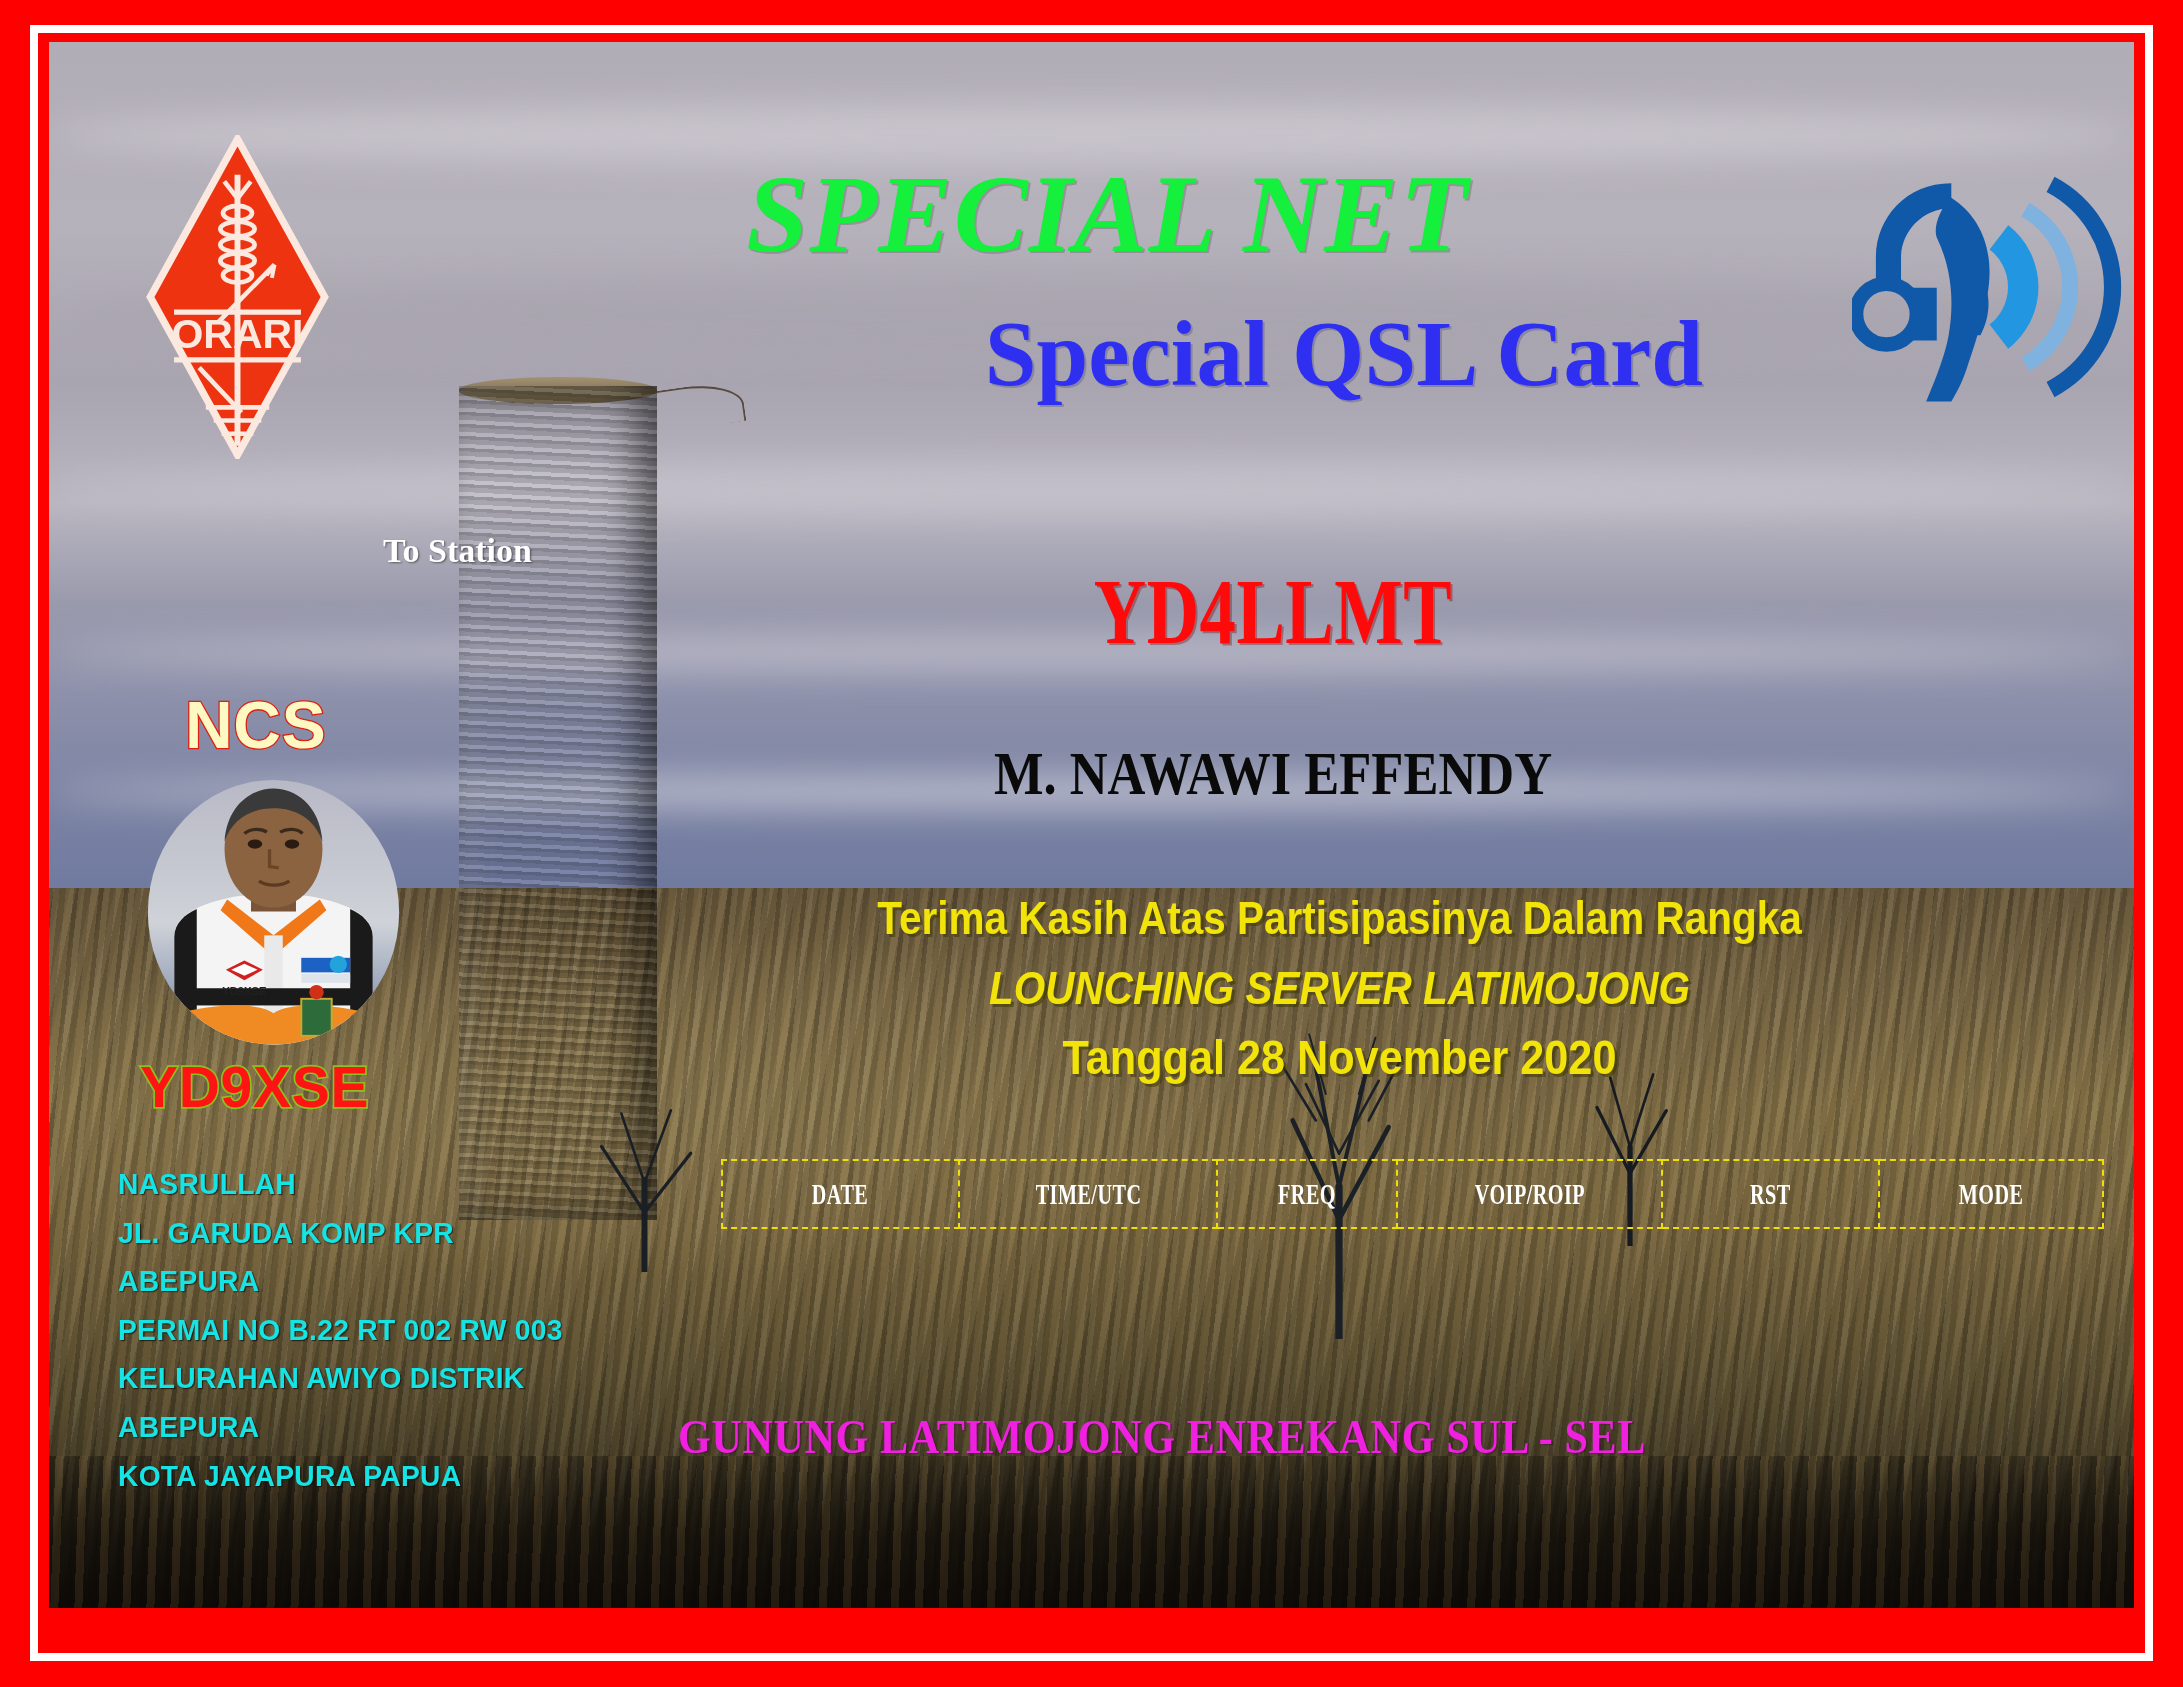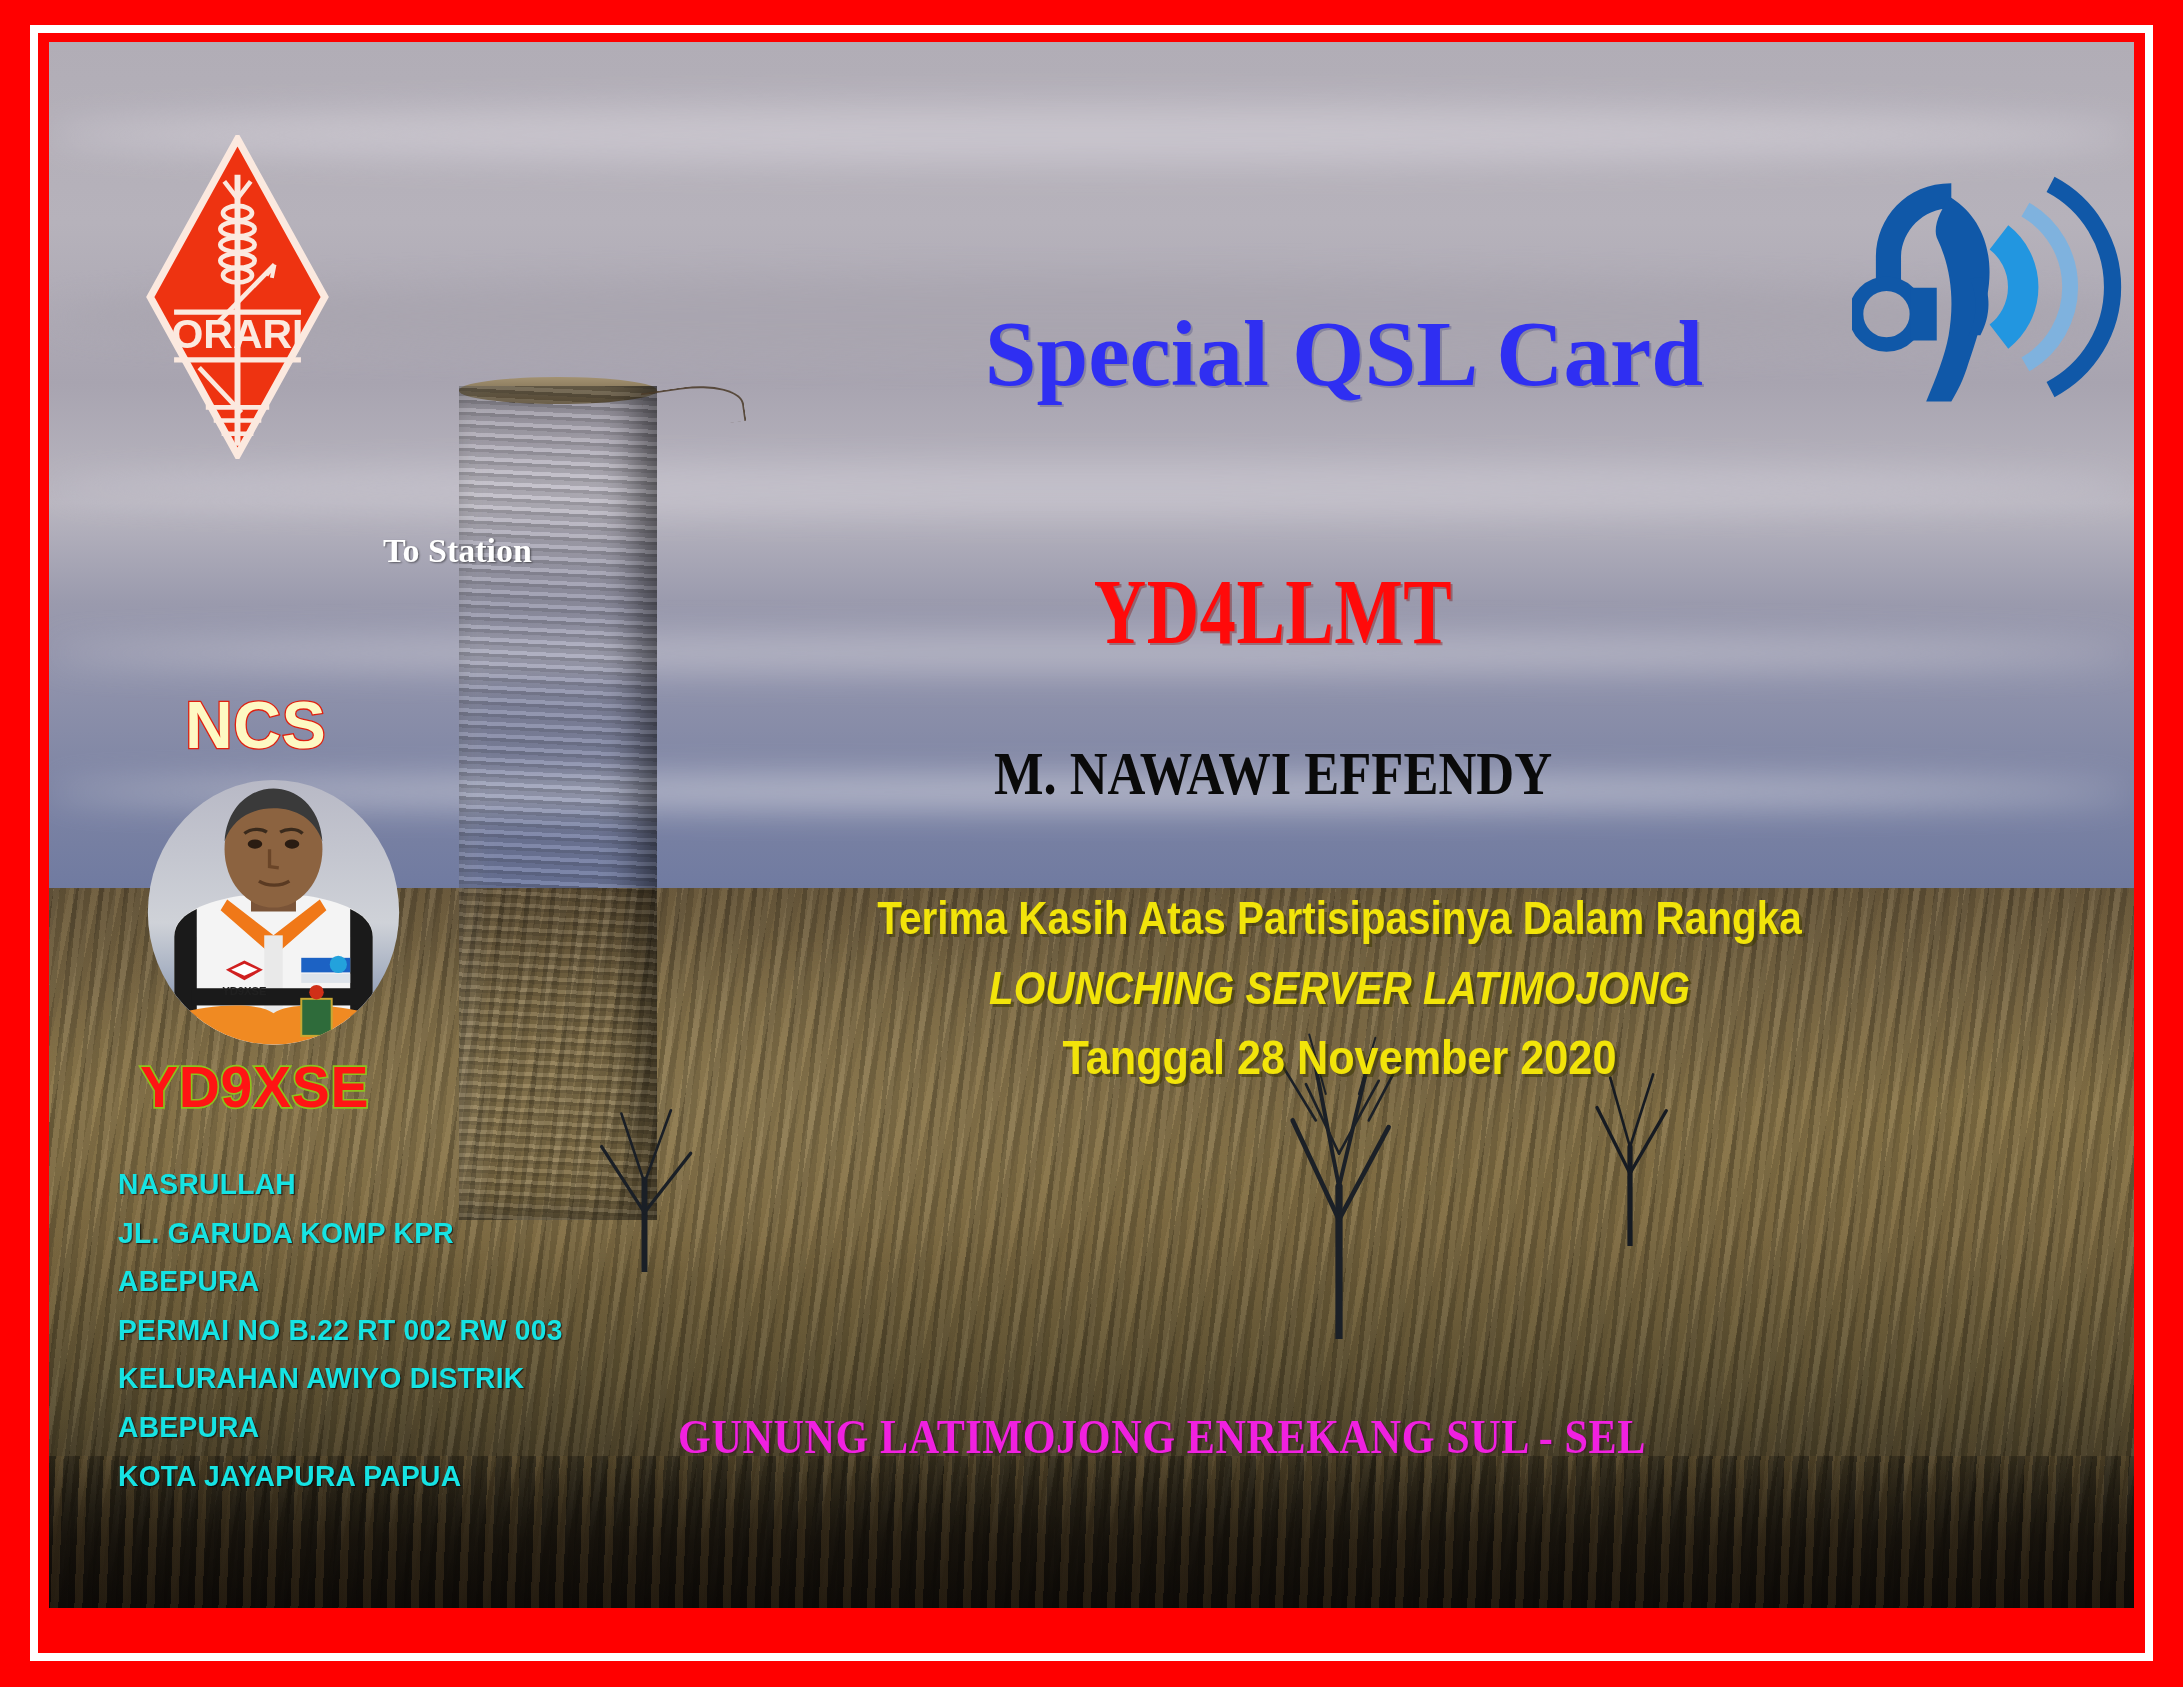--- a/index.html
+++ b/index.html
@@ -240,20 +240,21 @@
         </g>
         <path d="M150,38 C80,38 36,92 36,150 L36,196 L74,196 L74,150 C74,112 106,76 150,76 Z" fill="#1058A8"></path>
         <circle cx="52" cy="236" r="46" fill="none" stroke="#1058A8" stroke-width="22"></circle>
         <path d="M88,196 L128,196 L128,276 L88,276 Z" fill="#1058A8"></path>
         <path d="M150,60 C200,92 216,150 204,210 C196,250 186,280 176,310
                  C168,336 160,352 150,368 L112,368 C128,330 140,300 146,268
                  C154,222 152,170 128,120 C122,104 134,74 150,60 Z" fill="#1058A8"></path>
         <path d="M196,180 C210,206 210,238 194,268 L176,268 C190,240 190,208 178,182 Z" fill="#1058A8"></path>
       </svg>
 
+      <div class="title-net">SPECIAL NET</div>
       <div class="title-qsl">Special QSL Card</div>
       <div class="to-station">To Station</div>
       <div class="callsign">YD4LLMT</div>
       <div class="opname">M. NAWAWI EFFENDY</div>
 
       <div class="thanks">Terima Kasih Atas Partisipasinya Dalam Rangka</div>
       <div class="launch">LOUNCHING SERVER LATIMOJONG</div>
       <div class="tanggal">Tanggal  28  November  2020</div>
 
       <div class="ncs">NCS</div>
@@ -310,20 +311,28 @@
         <div>JL. GARUDA KOMP KPR</div>
         <div>ABEPURA</div>
         <div>PERMAI NO B.22 RT 002 RW 003</div>
         <div>KELURAHAN AWIYO DISTRIK</div>
         <div>ABEPURA</div>
         <div>KOTA JAYAPURA PAPUA</div>
       </div>
 
       <table class="qtable">
         <tbody>
+            <tr class="hdr">
+          <td style="width:238px"><span>DATE</span></td>
+          <td style="width:258px"><span>TIME/UTC</span></td>
+          <td style="width:179px"><span>FREQ</span></td>
+          <td style="width:265px"><span>VOIP/ROIP</span></td>
+          <td style="width:218px"><span>RST</span></td>
+          <td style="width:225px"><span>MODE</span></td>
+        </tr>
       </tbody>
         </table>
 
       <div class="place">GUNUNG LATIMOJONG ENREKANG SUL - SEL</div>
 
     </div>
   </div>
 </div>
 
 

